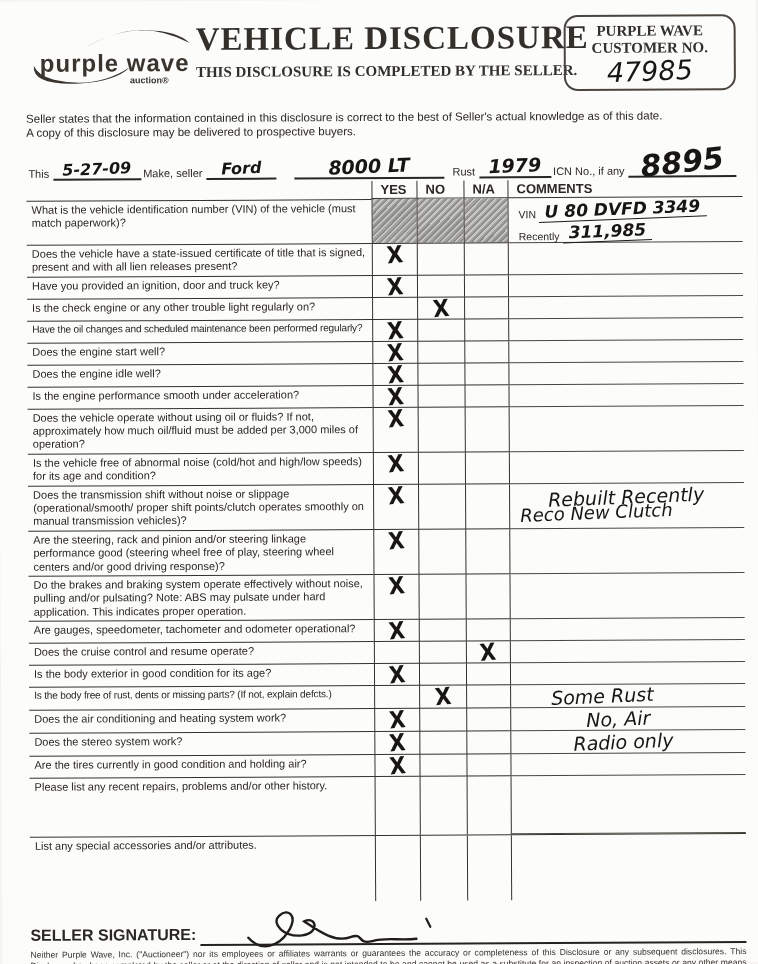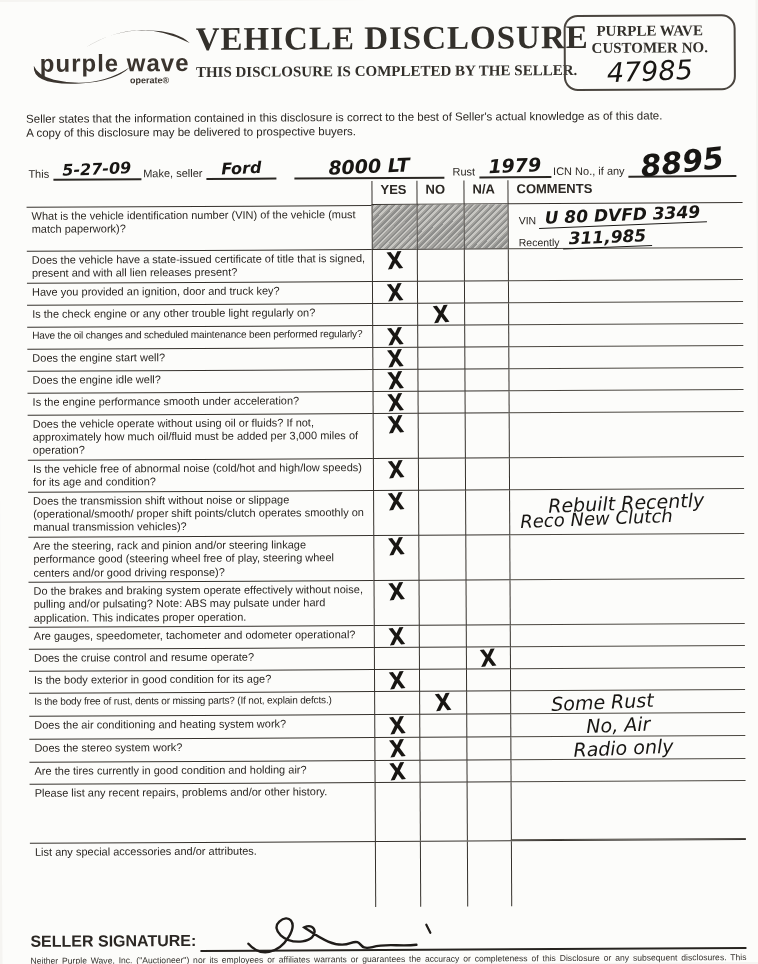--- a/index.html
+++ b/index.html
@@ -37,21 +37,21 @@
   
   .tbl { margin-top:2px; width:716px; }
   .trow { display:flex; align-items:stretch; }
   .q { width:345px; font-size:11px; line-height:1.22; padding:2px 6px 2px 5px; border-bottom:1.5px solid #35312c; }
   .q.small { font-size:10.1px; letter-spacing:-0.2px; }
   .cell { width:45px; border-left:1.6px solid #35312c; border-bottom:1.5px solid #35312c; text-align:center; position:relative; }
   .cell.no { width:47px; } .cell.na { width:44px; }
   .cmts { flex:1; border-left:1.6px solid #35312c; border-bottom:1.3px solid #4a463f; padding:0 4px 0 10px; position:relative; }
   .hdr .q { border-bottom:1.5px solid #35312c; }
   .hdr .cell,.hdr .cmts { font-weight:bold; font-size:13px; text-align:left; padding:1px 0 1px 8px; border-bottom:1.5px solid #35312c; }
-  .hdr .cell { height:24px; }
+  .hdr .cell { height:18px; }
   .mark { font-family:"DejaVu Sans",sans-serif; font-weight:bold; font-size:21px; line-height:1; color:#181613; display:inline-block; transform:rotate(-5deg) scaleY(1.12); position:relative; top:1px; }
   .hatch { background:repeating-linear-gradient(135deg,#8d8d8b 0 1.6px,#c7c6c2 1.6px 3.4px,#a3a29e 3.4px 5px); }
   .vinline { font-size:10.5px; display:flex; align-items:flex-end; margin-top:1px; }
   .vinline .hw { font-size:17px; font-weight:bold; border-bottom:1.8px solid #1c1a17; padding:0 6px; transform:rotate(-2deg); white-space:nowrap; }
   .cmt { font-size:19px; white-space:nowrap; }
   .cmt2 { font-size:18px; white-space:nowrap; }
   .cm-ind { padding-left:40px; }
   .rh56 { min-height:58px; } .rh64 { min-height:66px; }
 
   
@@ -66,21 +66,21 @@
 
 <div class="page">
 
   <div class="header">
     <div class="logo">
       <svg width="180" height="78" viewBox="0 0 180 78">
         <path d="M58 26 Q110 -6 162 22 Q150 10 120 9 Q86 8 58 26 Z" fill="#3a342e"></path>
         <path d="M6 44 Q4 64 52 62 Q88 60 102 46 Q68 68 26 58 Q10 54 6 44 Z" fill="#3a342e"></path>
       </svg>
       <span class="logo-name">purple wave</span>
-      <span class="logo-sub">operate®</span>
+      <span class="logo-sub">auction®</span>
     </div>
     <div class="title-wrap">
       <div class="title">VEHICLE DISCLOSURE</div>
       <div class="subtitle">THIS DISCLOSURE IS COMPLETED BY THE SELLER.</div>
     </div>
     <div class="cust-box">
       <div class="cust-line">PURPLE WAVE</div>
       <div class="cust-line">CUSTOMER NO.</div>
       <div class="cust-num"><span class="hw">47985</span></div>
     </div>

